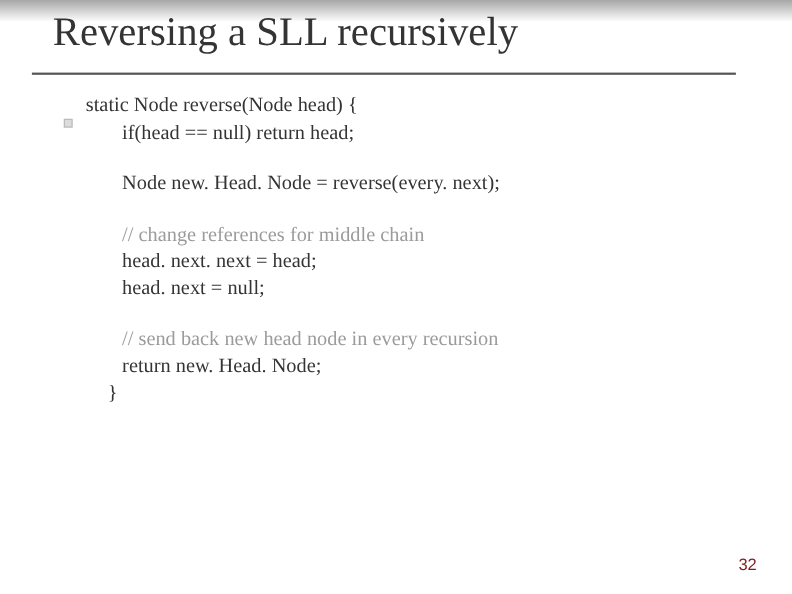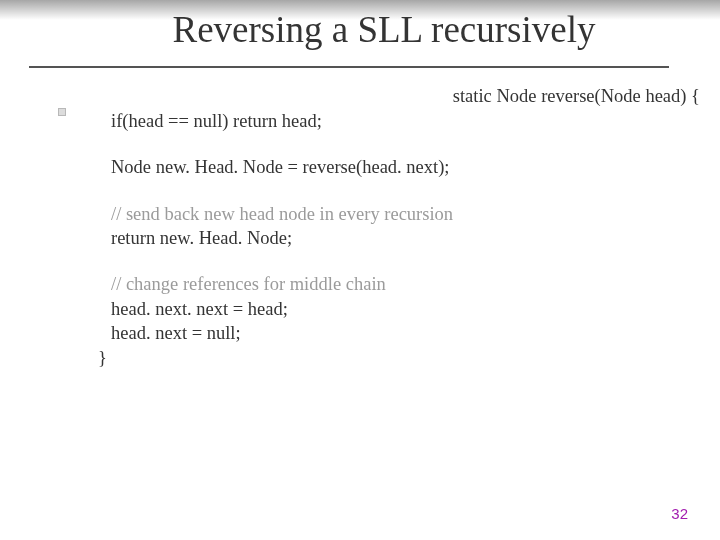--- a/index.html
+++ b/index.html
@@ -12,21 +12,20 @@
     overflow: hidden;
   }
   .slide {
     width: 100%;
     height: 100%;
     padding: 8px 0 0 0;
     position: relative;
   }
   .title-wrap {
     padding: 0 0 0 48px;
-    text-align: center;
   }
   .title {
     font-family: "Comic Sans MS", "Comic Sans", cursive;
     font-size: 37px;
     color: #343434;
     line-height: 1.2;
     padding-bottom: 6px;
   }
   .title-rule {
     height: 2px;
@@ -37,21 +36,20 @@
   }
   .body {
     padding: 16px 20px 0 78px;
     font-size: 18.5px;
     line-height: 1.32;
     color: #343434;
     font-family: "Comic Sans MS", "Comic Sans", cursive;
   }
   .sig-line {
     margin-left: 0;
-    text-align: right;
   }
   .indent-block {
     margin-left: 33px;
   }
   .stanza {
     margin-top: 22px;
   }
   .comment {
     color: #9b9b9b;
   }
@@ -66,21 +64,21 @@
     width: 8px;
     height: 8px;
     background: #dcdcdc;
     border: 1px solid #b8b8b8;
   }
   .pagenum {
     position: absolute;
     right: 32px;
     bottom: 18px;
     font-size: 15px;
-    color: #a21caf;
+    color: #7f1d1d;
     font-family: Verdana, sans-serif;
   }
   .shadow-top {
     position: absolute;
     top: 0;
     left: 0;
     right: 0;
     height: 20px;
     background: linear-gradient(to bottom, rgba(0,0,0,0.35), rgba(0,0,0,0));
     pointer-events: none;
@@ -99,31 +97,31 @@
 
   <div class="bullet"></div>
 
   <div class="body">
     <div class="sig-line">static Node reverse(Node head) {</div>
     <div class="indent-block">
       <div>if(head == null)  return head;</div>
     </div>
 
     <div class="indent-block stanza">
-      <div>Node new. Head. Node = reverse(head. next);</div>
-    </div>
-
-    <div class="indent-block stanza">
-      <div class="comment">// send back new head node in every recursion</div>
-      <div>return new. Head. Node;</div>
+      <div>Node new. Head. Node = reverse(every. next);</div>
     </div>
 
     <div class="indent-block stanza">
       <div class="comment">// change references for middle chain</div>
       <div>head. next. next = head;</div>
       <div>head. next = null;</div>
+    </div>
+
+    <div class="indent-block stanza">
+      <div class="comment">// send back new head node in every recursion</div>
+      <div>return new. Head. Node;</div>
     </div>
 
     <div class="close-brace">}</div>
   </div>
 
   <div class="pagenum">32</div>
 </div>
 
 </body></html>

